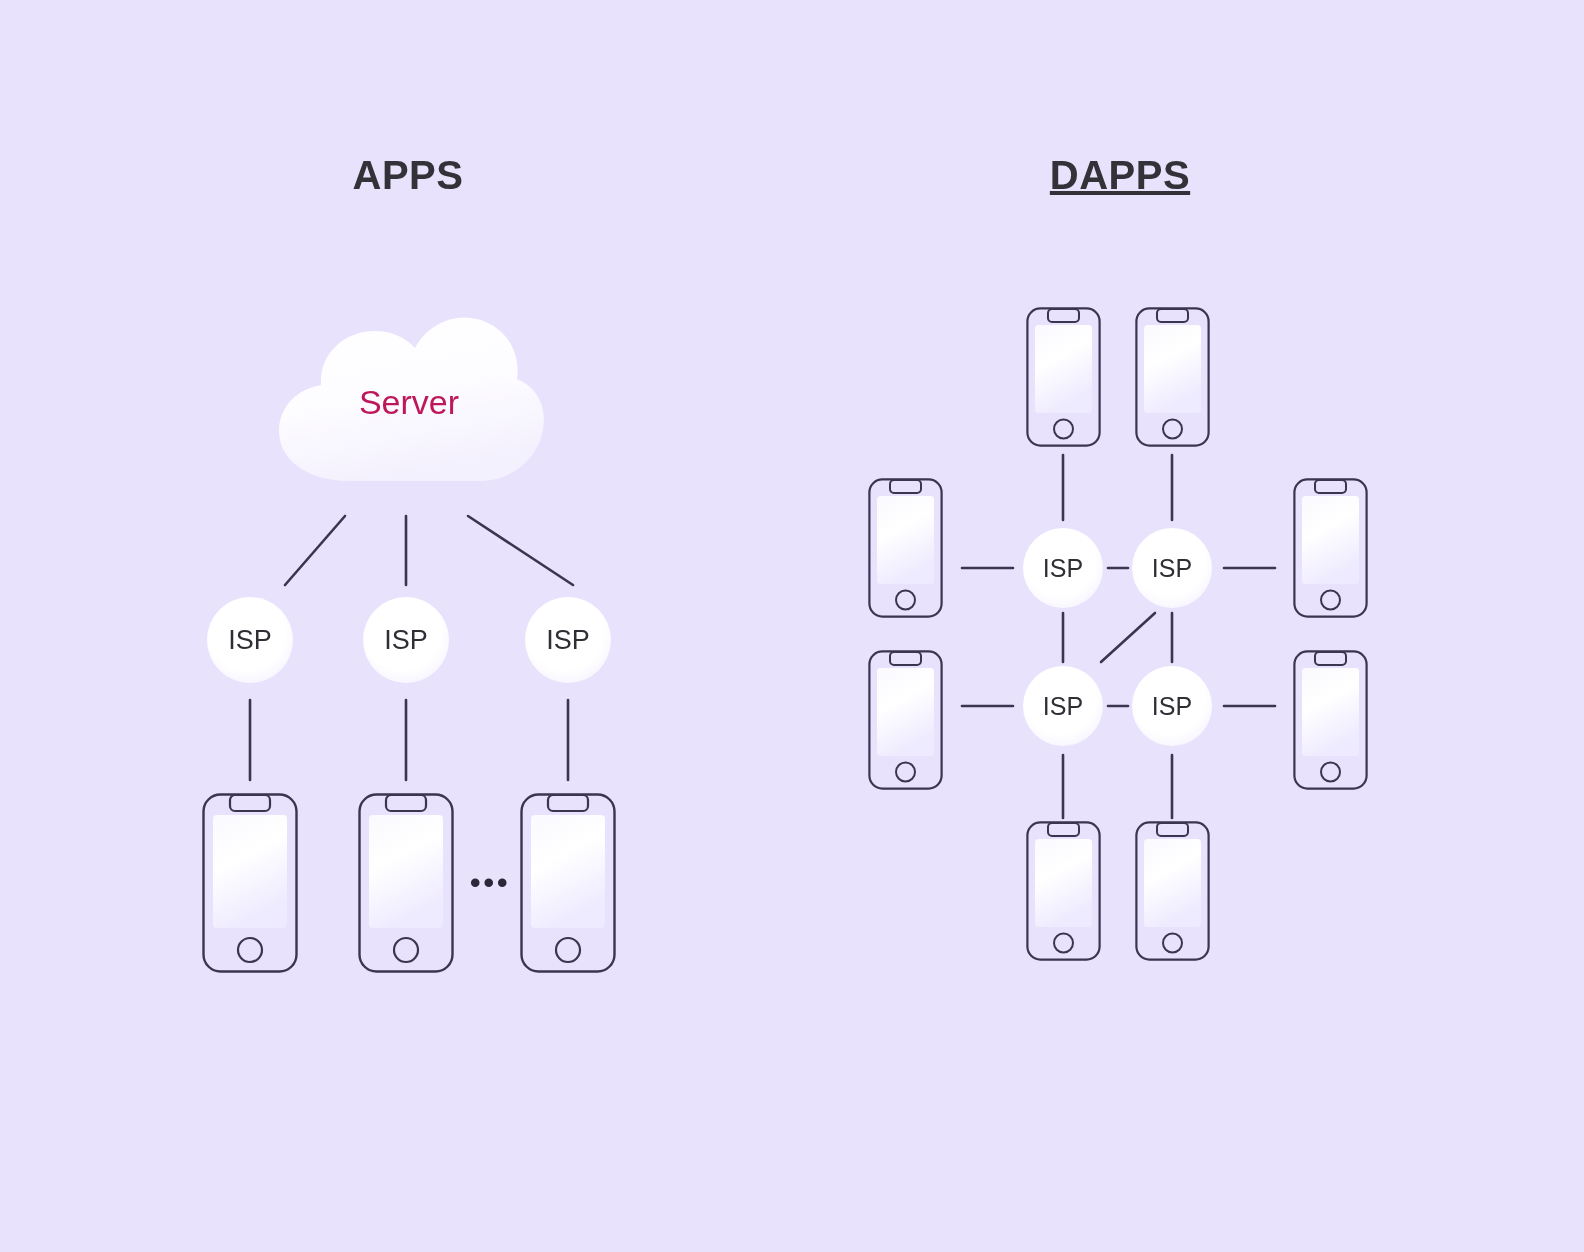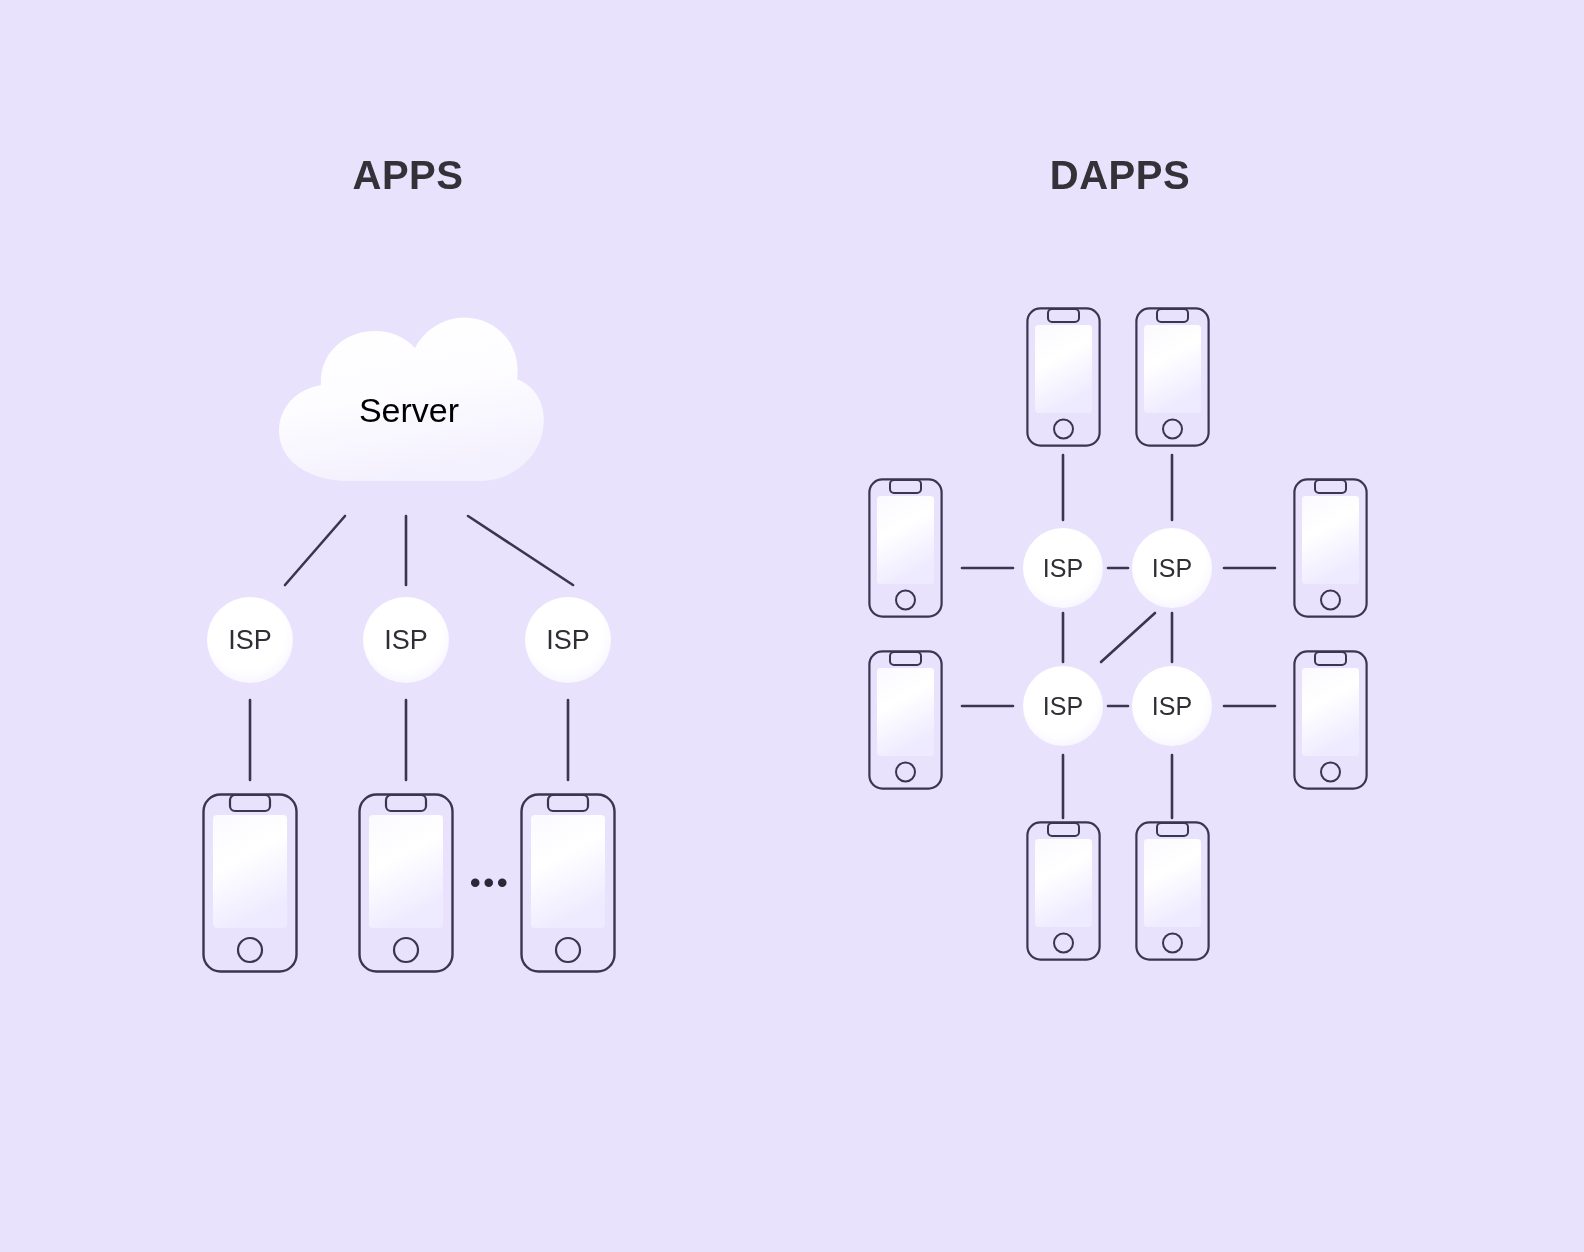--- a/index.html
+++ b/index.html
@@ -18,43 +18,43 @@
     position:absolute;
     font-size:40px;
     font-weight:bold;
     color:#333238;
     letter-spacing:0.5px;
     text-align:center;
     white-space:nowrap;
     transform:translateX(-50%);
   }
   #title-apps{left:408px;top:153px;}
-  #title-dapps{left:1120px;top:153px;}
+  #title-dapps{left:1120px;top:153px;text-decoration:underline;}
 
   
   .footnote{
     position:absolute;
     left:186px;top:1077px;
     font-size:29px;
     color:#6d6b7a;
     white-space:nowrap;
   }
 
   
   .cloud{
     position:absolute;
     left:265px;top:311px;
     width:288px;height:176px;
   }
   .cloud svg{display:block;width:100%;height:100%;}
   .cloud-label{
     position:absolute;
-    left:0;top:8px;width:288px;height:176px;
+    left:0;top:0;width:288px;height:176px;
     display:flex;align-items:center;justify-content:center;
-    font-size:34px;color:#000000;
+    font-size:34px;color:#be185d;
     padding-top:6px;box-sizing:border-box;
   }
 
   
   .isp{
     position:absolute;
     border-radius:50%;
     display:flex;align-items:center;justify-content:center;
     font-size:26px;
     color:#2e2e35;

